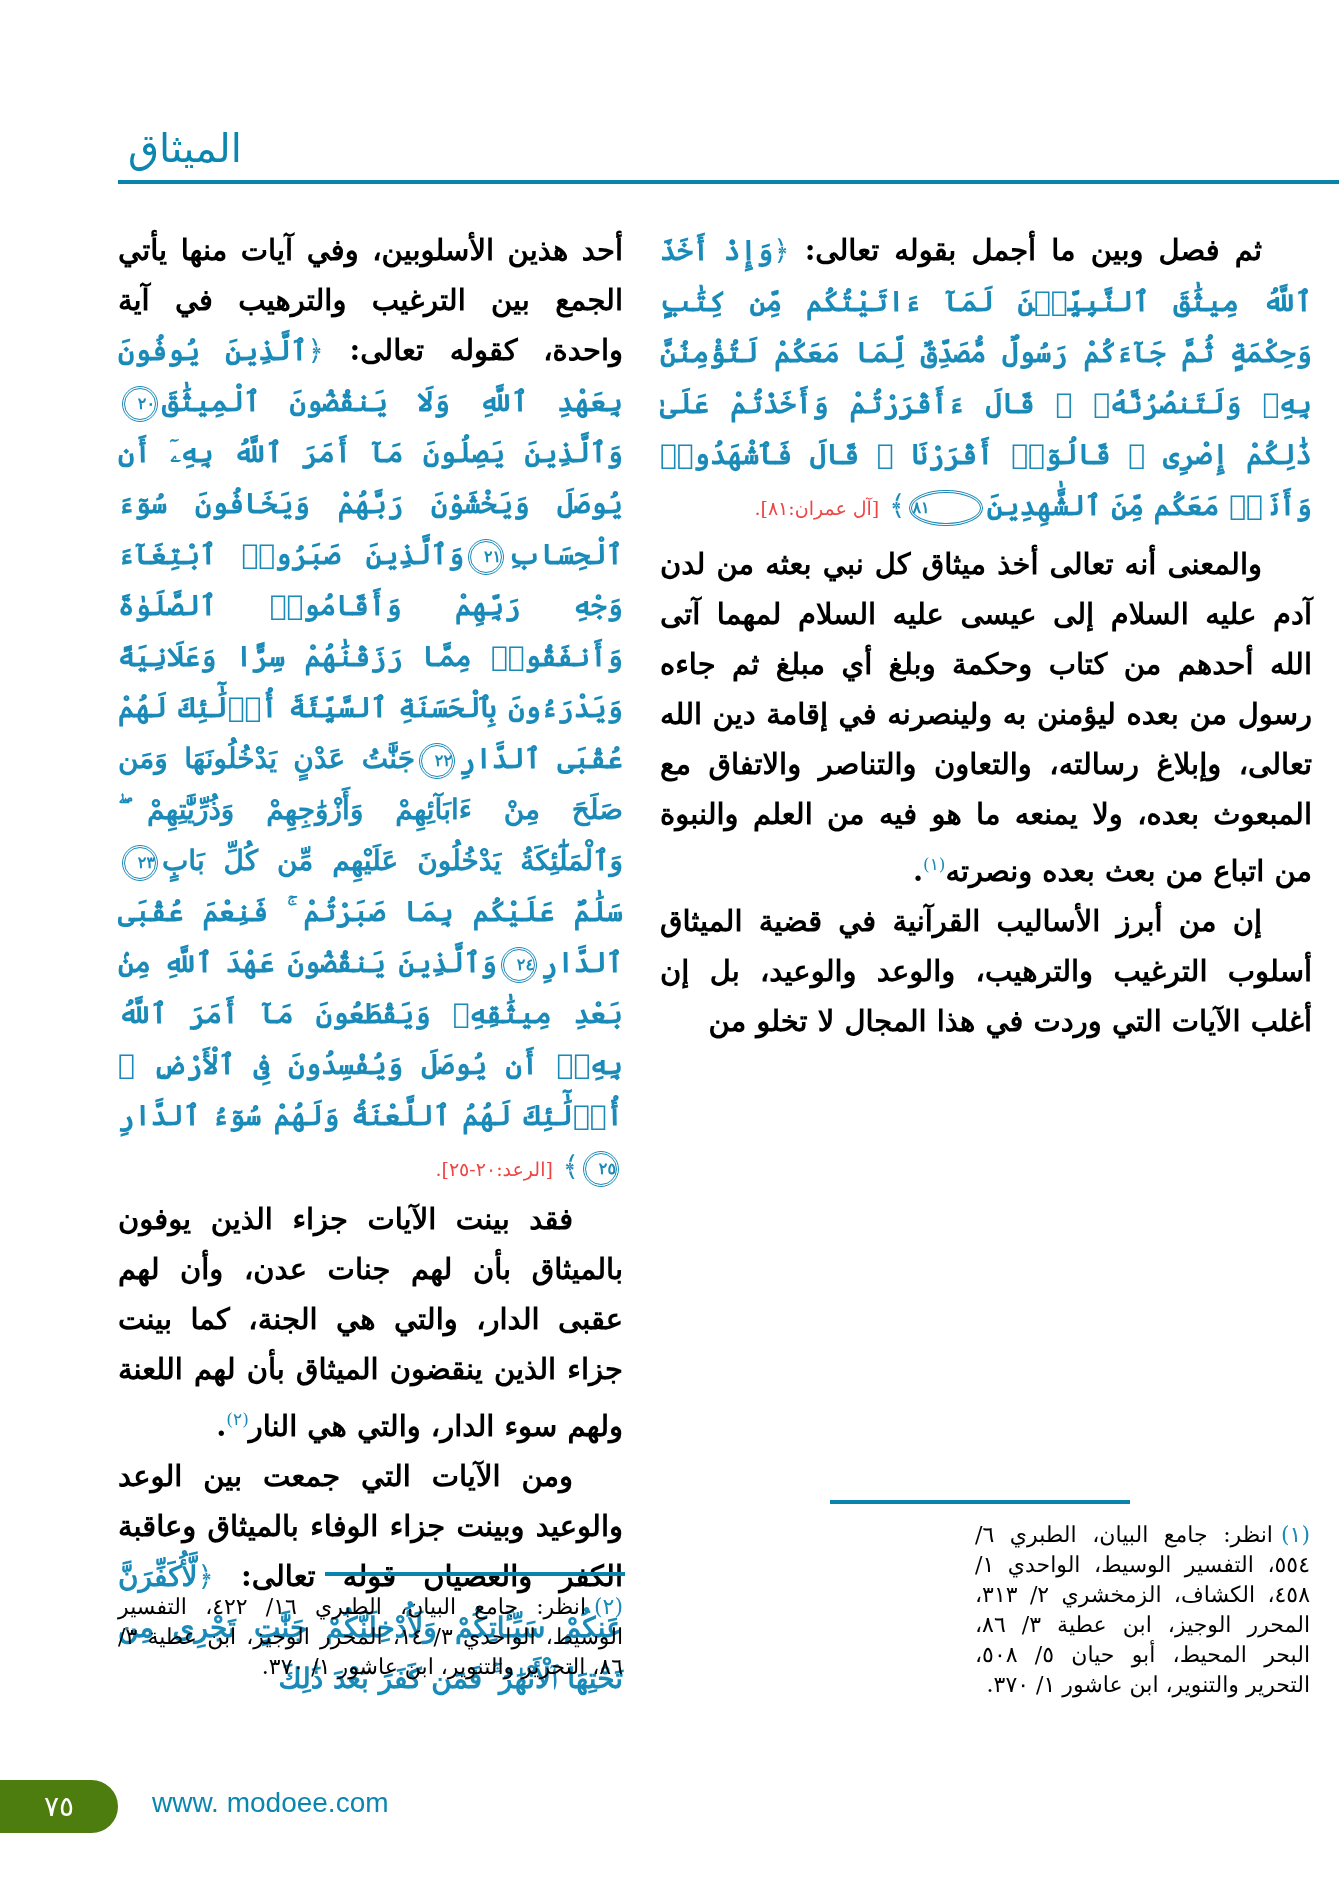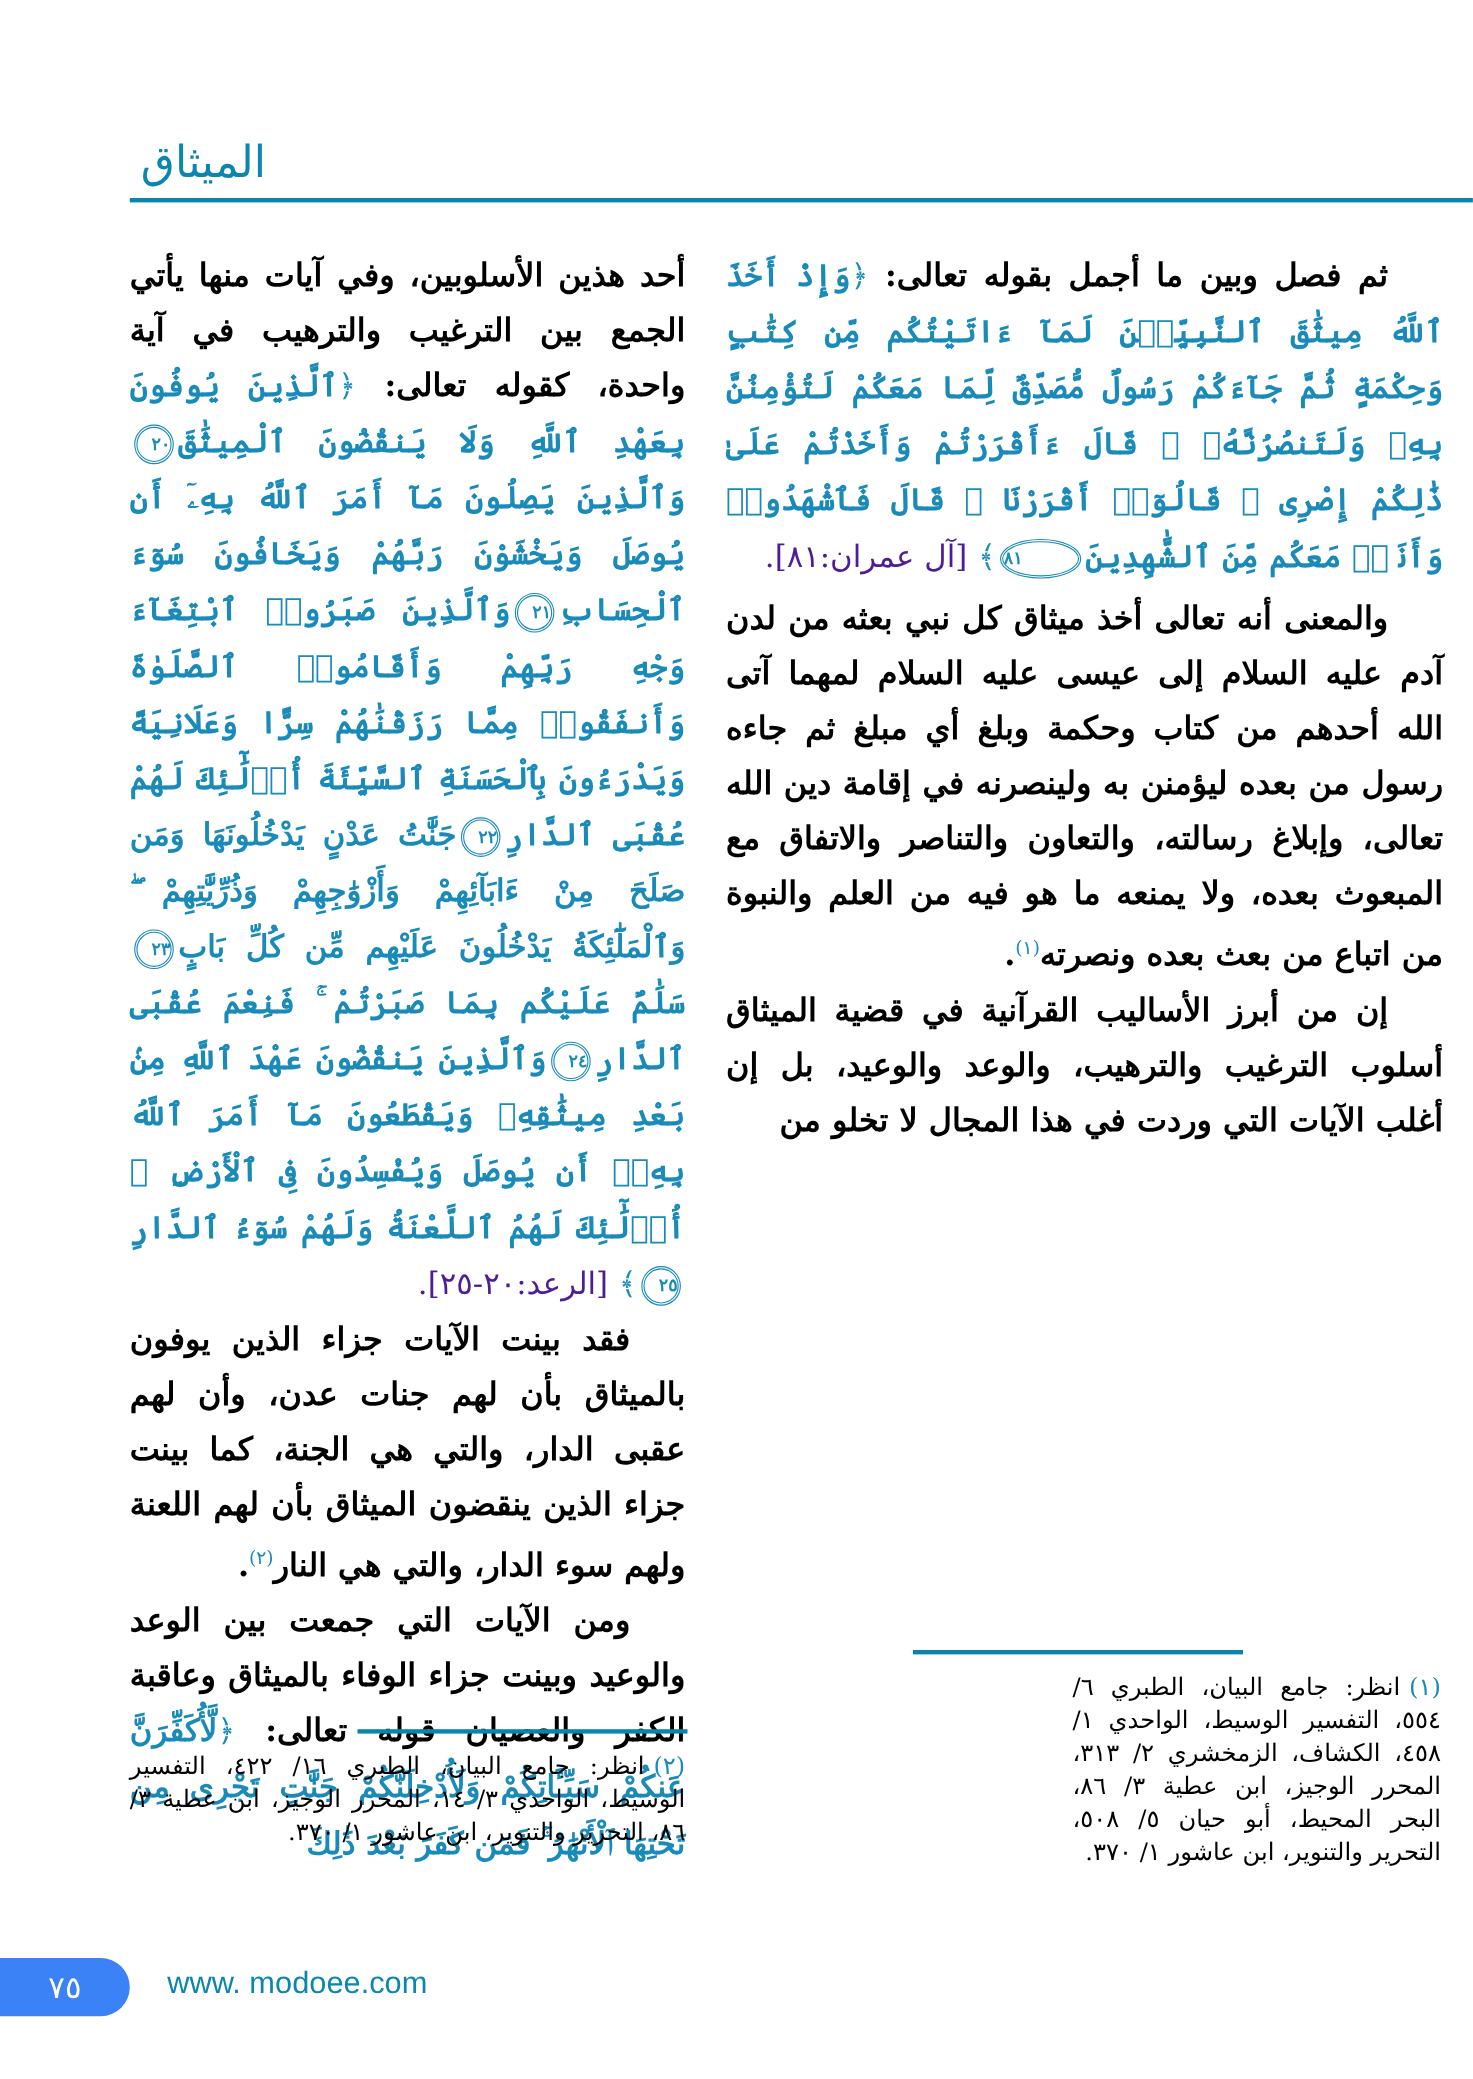--- a/index.html
+++ b/index.html
@@ -13,35 +13,35 @@
   .col-right { left: 660px; width: 652px; top: 225px; }
   .col-left { left: 118px; width: 505px; top: 225px; }
 
   .p { font-size: 29px; font-weight: bold; line-height: 50px; margin: 0; }
   .p.indent { text-indent: 50px; }
   .verse { color: #1a8ab8; font-weight: bold; font-size: 28px; line-height: 50px; }
   .orn { color: #1a8ab8; font-weight: normal; }
   .ayah-num { display: inline-block; color: #1a8ab8; border: 3px double #1a8ab8; border-radius: 50%;
               min-width: 30px; height: 30px; line-height: 30px; text-align: right; font-size: 16px;
               font-weight: bold; margin: 0 4px; vertical-align: middle; direction: rtl; }
-  .ref { font-weight: normal; font-size: 28px; color: #4c1d95; }
+  .ref { font-weight: normal; font-size: 19px; color: #ef4444; }
   .fnref { color: #1a8ab8; font-size: 17px; vertical-align: super; font-weight: normal; }
   .heading { color: #1a8ab8; font-size: 32px; font-weight: bold; line-height: 54px; margin: 18px 0 22px 0; }
 
   .fn-rule { position: absolute; height: 4px; background: #0b84ad; }
   .fn-rule-right { left: 830px; width: 300px; top: 1500px; }
   .fn-rule-left { left: 325px; width: 300px; top: 1572px; }
   .footnote { position: absolute; direction: rtl; font-size: 22px; line-height: 30px; font-weight: normal;
               text-align: justify; text-align-last: right; }
   .fn-right { left: 980px; width: 330px; top: 1520px; }
   .fn-left { left: 118px; width: 505px; top: 1592px; }
   .fn-num { color: #1a8ab8; margin-left: 8px; }
   .fn-right { left: 975px; width: 335px; }
 
-  .page-badge { position: absolute; left: 0; top: 1780px; width: 118px; height: 53px; background: #3b82f6;
+  .page-badge { position: absolute; left: 0; top: 1780px; width: 118px; height: 53px; background: #4d7c0f;
                 border-radius: 0 28px 28px 0; color: #fff; font-size: 28px; text-align: center; line-height: 53px;
                 font-family: "DejaVu Sans", sans-serif; direction: rtl; }
   .site-url { position: absolute; left: 152px; top: 1787px; font-size: 28px; color: #0a86b0;
               font-family: Liberation Sans, sans-serif; }
 </style>
 </head>
 <body>
 
 <div class="header-title">الميثاق</div>
 <div class="header-rule"></div>

